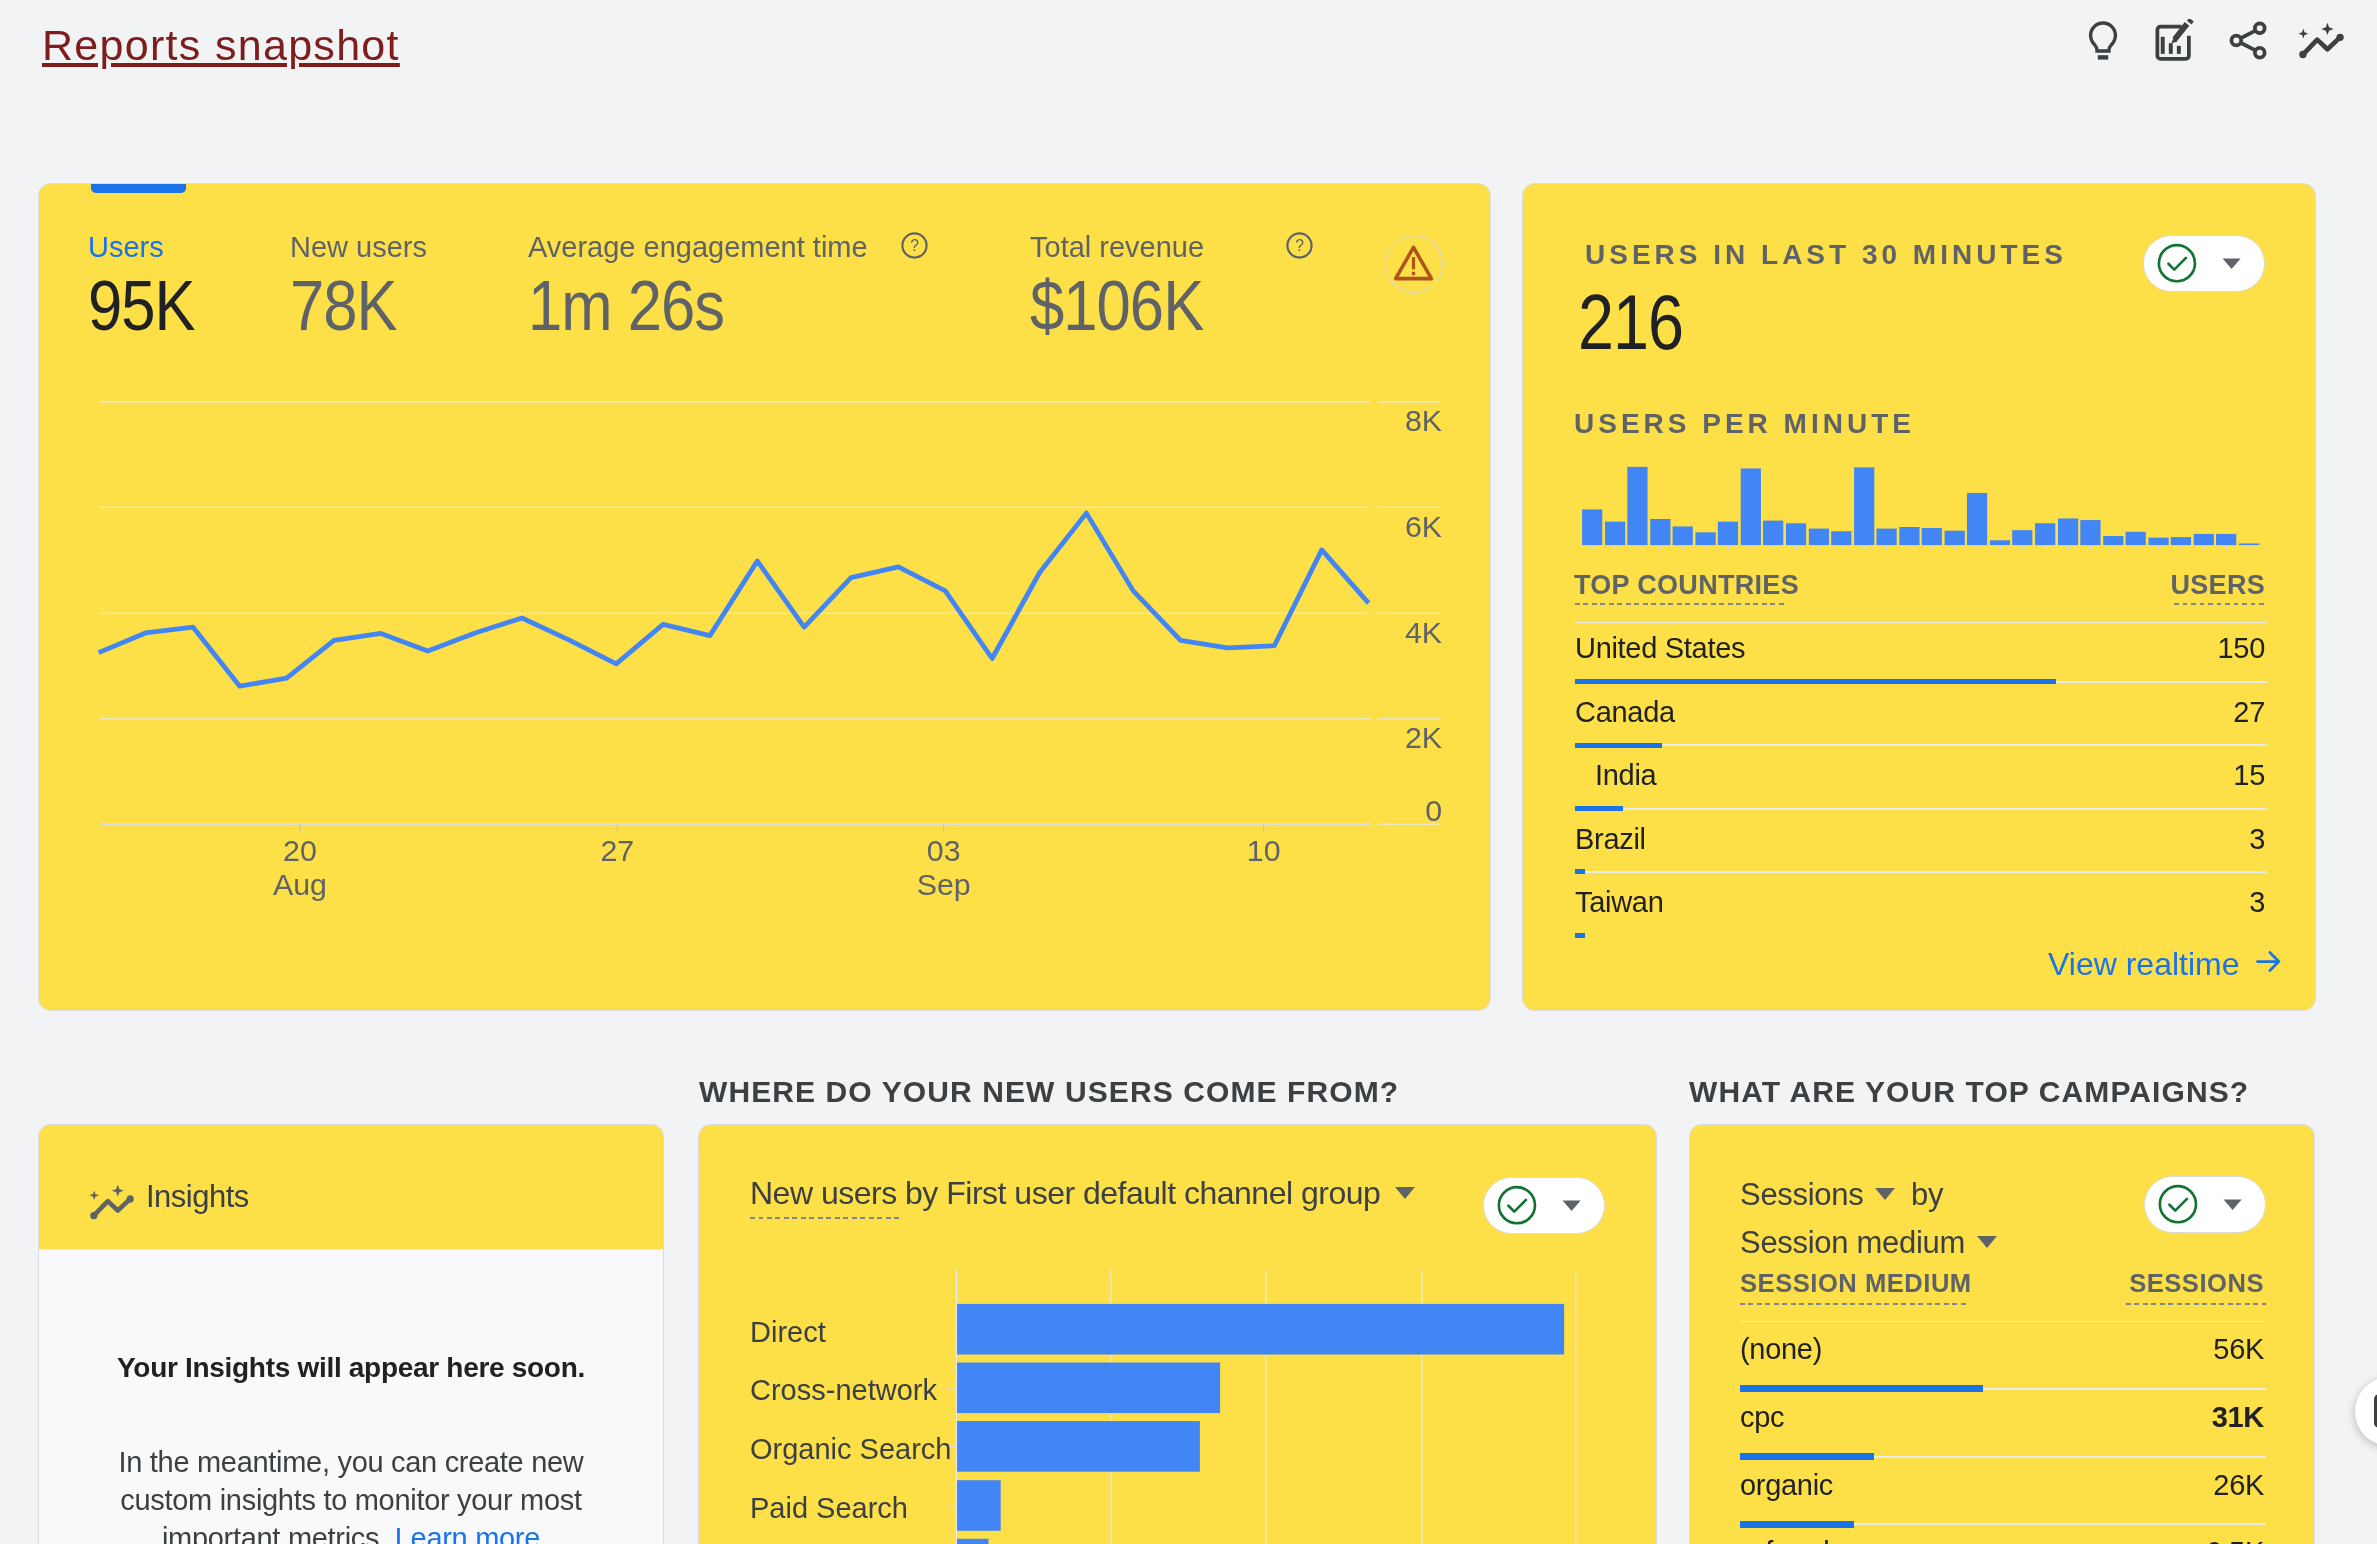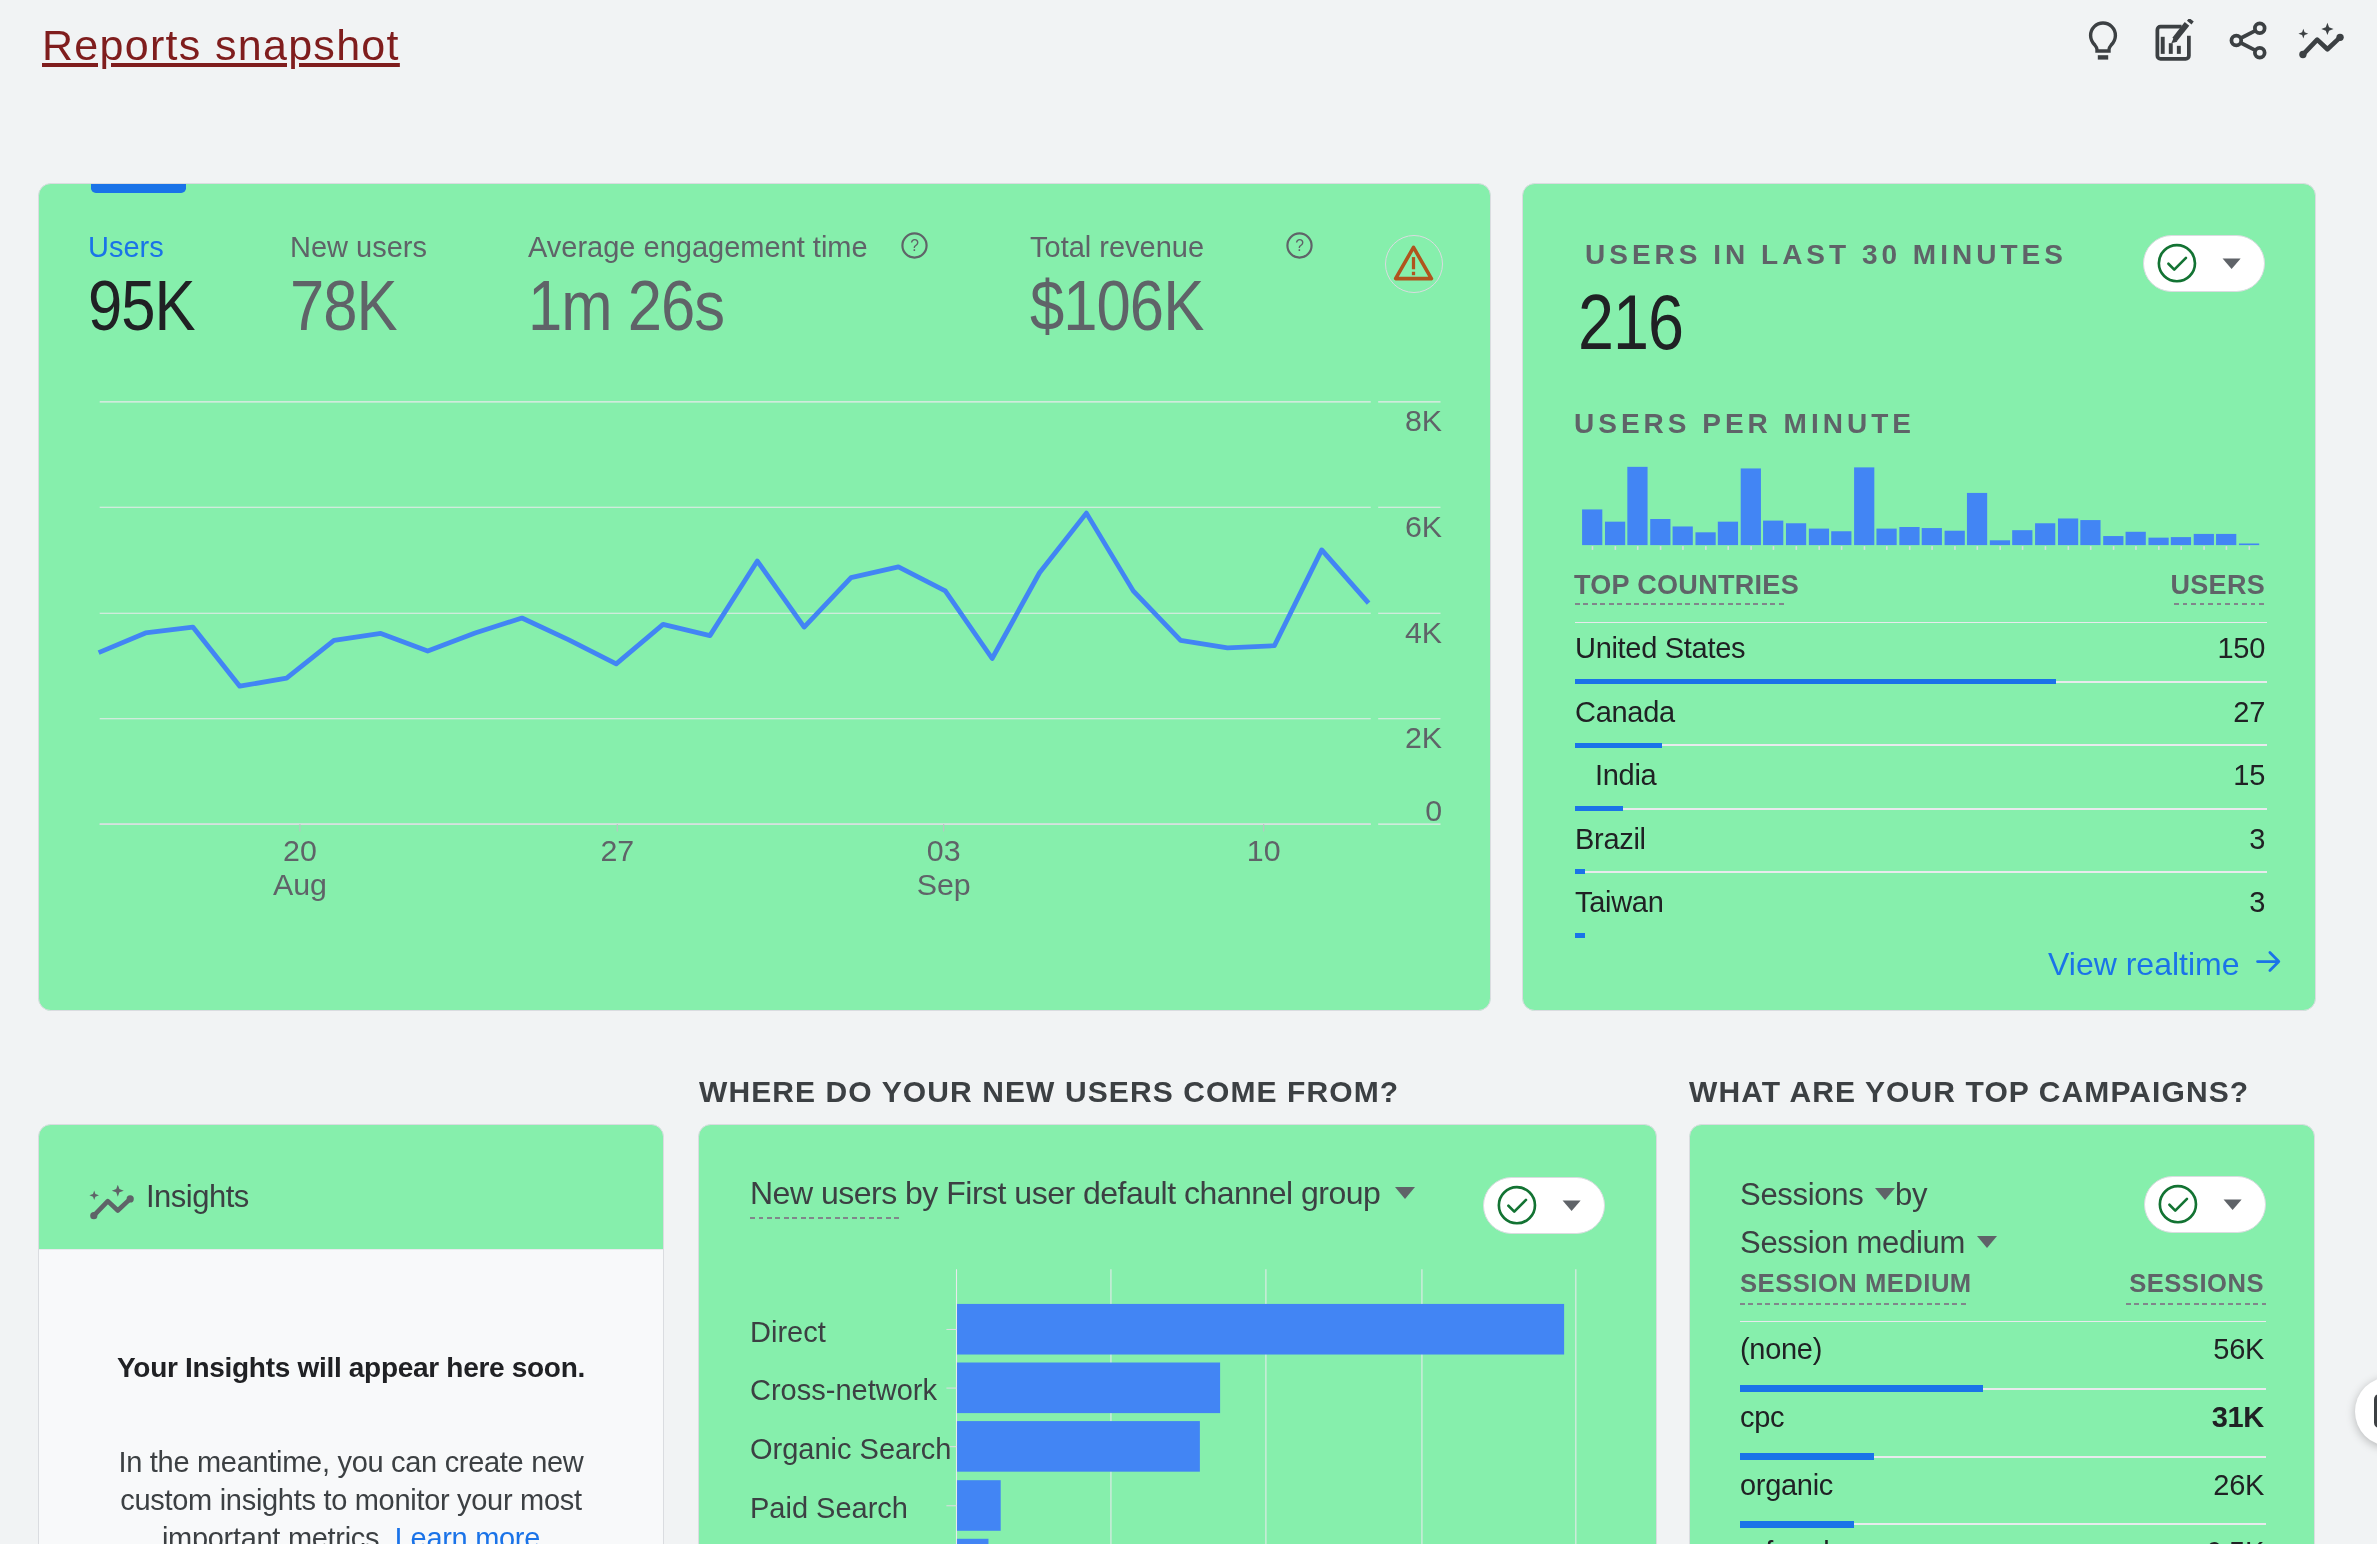--- a/index.html
+++ b/index.html
@@ -1,18 +1,18 @@
 <!DOCTYPE html>
 <html style="font-size:8.5px"><head>
 <meta charset="utf-8">
 <style>
 * { margin:0; padding:0; box-sizing:border-box; }
 html,body { width:2377px; height:1545px; overflow:hidden; }
 body { background:#f1f3f4; font-family:"Liberation Sans", sans-serif; color:#202124; position:relative; }
-.card { position:absolute; background:#86efac; border:1.1px solid #dadce0; border-radius:12.8px; }
+.card { position:absolute; background:#fde047; border:1.1px solid #dadce0; border-radius:12.8px; }
 .abs { position:absolute; }
 .g5 { color:#5f6368; }
 .g3 { color:#3c4043; }
 .dash { height:1.6px; background-image:repeating-linear-gradient(90deg,#80868b 0 4.8px,transparent 4.8px 8.5px); }
 .pill { position:absolute; width:122px; height:57px; border:1.1px solid #dadce0; border-radius:29px; background:#fff; }
 .sectitle { position:absolute; font-size:30px; font-weight:700; letter-spacing:1.1px; color:#3c4043; }
 </style>
 </head>
 <body>
 
@@ -247,21 +247,21 @@
       <line x1="464" y1="715" x2="483" y2="715" stroke="#dadce0" stroke-width="2"></line>
       <rect x="484" y="777" width="59" height="95" fill="#4285f4"></rect>
     </svg>
     <div class="abs g3" style="left:51px; top:191px; font-size:29px;">Direct</div>
     <div class="abs g3" style="left:51px; top:249px; font-size:29px;">Cross-network</div>
     <div class="abs g3" style="left:51px; top:308px; font-size:29px;">Organic Search</div>
     <div class="abs g3" style="left:51px; top:367px; font-size:29px;">Paid Search</div>
 </div>
 
 <div class="card" style="left:1689px; top:1124px; width:626px; height:442px; overflow:hidden;">
-  <div class="abs g3" style="left:50px; top:52px; font-size:31px; letter-spacing:-0.3px;">Sessions<span style="display:inline-block; width:0; height:0; border-left:10px solid transparent; border-right:10px solid transparent; border-top:12.2px solid #5f6368; margin-left:11.7px; vertical-align:5.3px;"></span><span style="">by</span></div>
+  <div class="abs g3" style="left:50px; top:52px; font-size:31px; letter-spacing:-0.3px;">Sessions<span style="display:inline-block; width:0; height:0; border-left:10px solid transparent; border-right:10px solid transparent; border-top:12.2px solid #5f6368; margin-left:11.7px; vertical-align:5.3px;"></span><span style="margin-left:16px;">by</span></div>
   <div class="abs g3" style="left:50px; top:100px; font-size:31px; letter-spacing:-0.3px;">Session medium<span style="display:inline-block; width:0; height:0; border-left:10px solid transparent; border-right:10px solid transparent; border-top:12.2px solid #5f6368; margin-left:11.7px; vertical-align:5.3px;"></span></div>
   <div class="pill" style="left:454px; top:51px;"><svg width="120" height="55" viewBox="0 0 226 103">
 <circle cx="62" cy="51" r="34" fill="none" stroke="#137333" stroke-width="5"></circle>
 <path d="M46 52 l11 11 l22 -22" fill="none" stroke="#137333" stroke-width="5" stroke-linecap="round" stroke-linejoin="round"></path>
 <path d="M148 42 l17 20 l17 -20 z" fill="#5f6368"></path>
 </svg></div>
   <div class="abs g5" style="left:50px; top:144px; font-size:25.6px; font-weight:700; letter-spacing:0.5px;">SESSION MEDIUM</div>
   <div class="abs g5" style="right:50px; top:144px; font-size:25.6px; font-weight:700; letter-spacing:0.5px;">SESSIONS</div>
   <div class="dash abs" style="left:50px; top:178px; width:229px;"></div>
   <div class="dash abs" style="left:436px; top:178px; width:140px;"></div>

